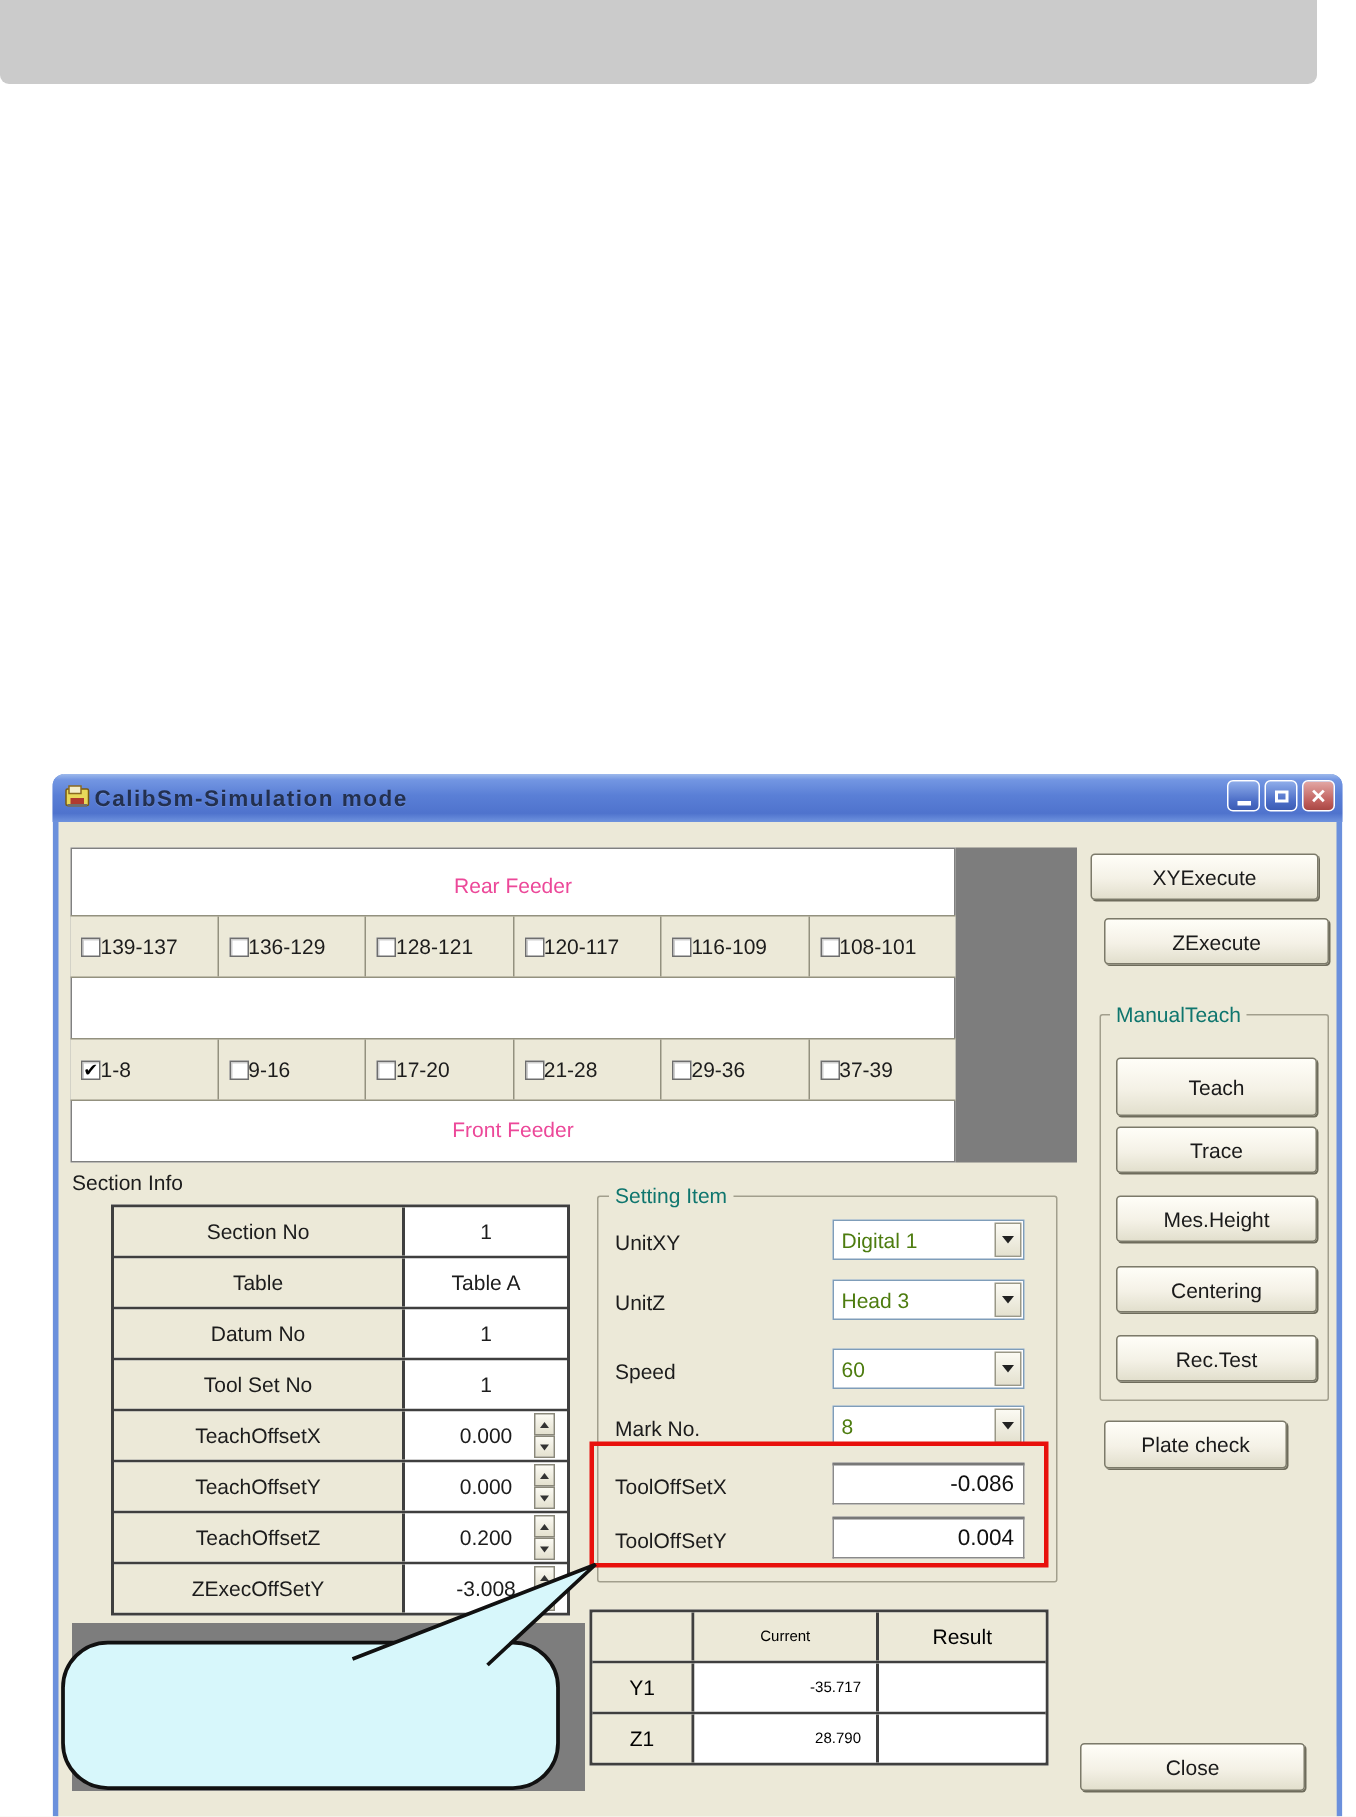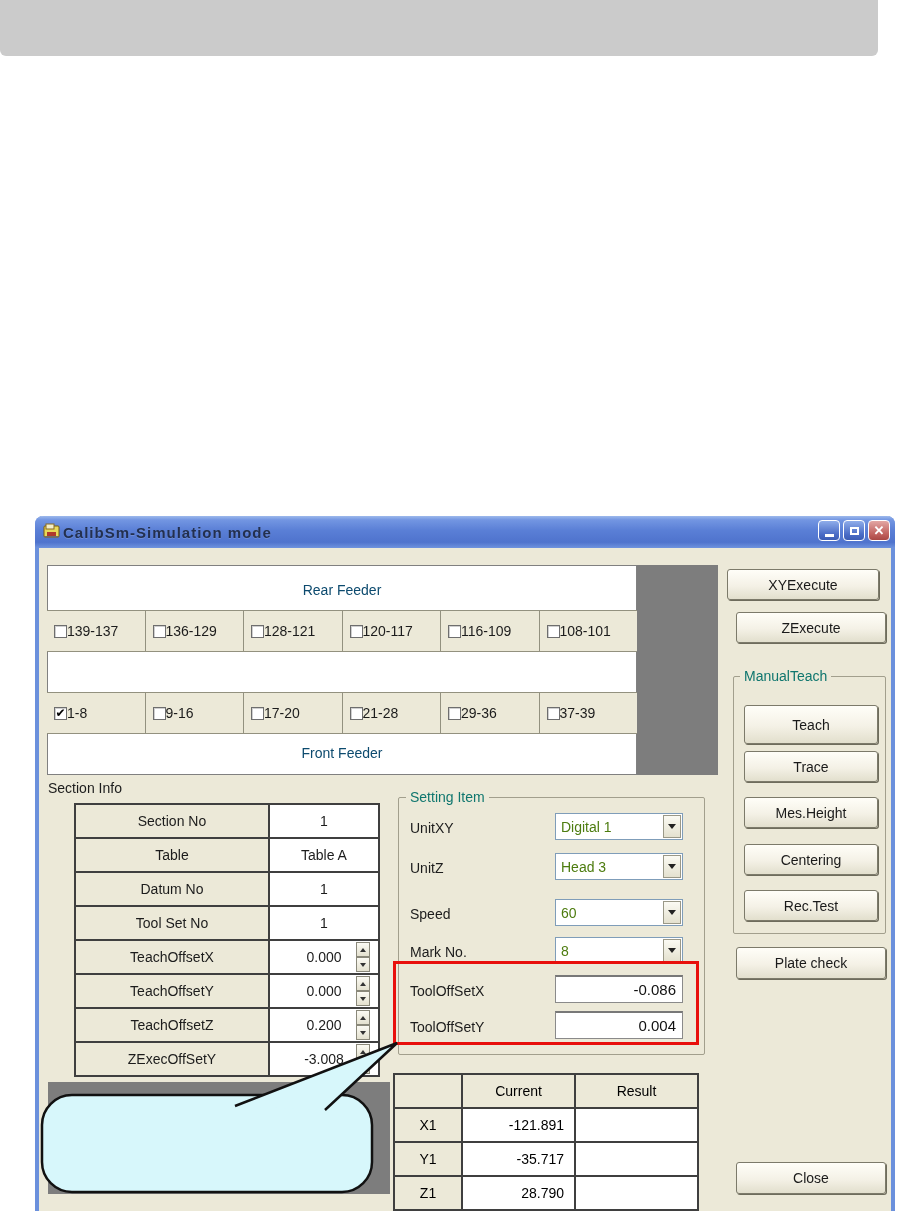--- a/index.html
+++ b/index.html
@@ -23,21 +23,21 @@
                  font-size:13px;font-weight:bold;line-height:1;}
   .min-glyph{width:9px;height:3px;background:#fff;margin-top:10px;}
   .max-glyph{width:9px;height:8px;border:2px solid #fff;box-sizing:border-box;}
   
   .btn{background:linear-gradient(180deg,#fffef8 0%,#f4f1e6 55%,#e2dfcd 100%);
        border:1px solid #7c7a6a;border-radius:3px;box-shadow:1px 1px 0 #6e6c5c;
        display:flex;align-items:center;justify-content:center;font-size:14px;color:#1a1a1a;
        box-sizing:border-box;cursor:default;}
   .groupbox{border:1px solid #a29f8d;border-radius:2px;box-sizing:border-box;}
   .gb-label{position:absolute;background:#ece9d8;padding:0 4px;font-size:14px;color:#0f766e;}
-  .panel-label{font-size:14px;color:#0c4a6e;text-align:center;}
+  .panel-label{font-size:14px;color:#ec4899;text-align:center;}
   
   .feeder-panel{left:47px;top:565px;width:590px;height:210px;background:#ffffff;
                 border:1px solid #808080;box-sizing:border-box;}
   .gray-rect{background:#7d7d7d;}
   .cb-strip{left:47px;width:590px;height:42px;background:#ece9d8;box-sizing:border-box;
             border-top:1px solid #93917f;border-bottom:1px solid #93917f;display:flex;}
   .cb-cell{flex:1;display:flex;align-items:center;gap:0;padding-left:7px;
            border-right:1px solid #93917f;box-sizing:border-box;}
   .cb-cell:last-child{border-right:none;}
   .cb-box{width:13px;height:13px;background:#fff;border:1px solid #6e6e6e;box-sizing:border-box;
@@ -72,22 +72,22 @@
            box-sizing:border-box;display:flex;align-items:center;justify-content:flex-end;
            padding-right:6px;font-size:15px;color:#111;}
   .highlight-box{left:393px;top:961px;width:306px;height:84px;border:3px solid #e8100c;
                  box-sizing:border-box;z-index:5;pointer-events:none;}
   
   .pt-table{left:393px;top:1073px;width:306px;border:2px solid #3f3f3f;box-sizing:border-box;background:#fff;}
   .pt-row{display:flex;height:32px;border-bottom:2px solid #3f3f3f;}
   .pt-row:last-child{border-bottom:none;}
   .pt-name{width:68px;background:#ece9d8;border-right:2px solid #3f3f3f;box-sizing:border-box;
            display:flex;align-items:center;justify-content:center;font-size:14px;}
-  .pt-cur{width:113px;border-right:2px solid #3f3f3f;box-sizing:border-box;display:flex;
-          align-items:center;justify-content:flex-end;padding-right:10px;font-size:14px;background:#fff;}
+  .pt-cur{width:123px;border-right:2px solid #3f3f3f;box-sizing:border-box;display:flex;
+          align-items:center;justify-content:flex-end;padding-right:10px;font-size:10px;background:#fff;}
   .pt-res{flex:1;background:#fff;display:flex;align-items:center;justify-content:center;font-size:14px;}
   .pt-head{background:#ece9d8 !important;justify-content:center !important;padding-right:0 !important;}
   .callout{left:36px;top:1036px;width:375px;height:170px;z-index:6;pointer-events:none;}
 </style>
 </head>
 <body>
 
 <div class="abs top-bar"></div>
 
 <div class="abs dialog"></div>
@@ -198,22 +198,22 @@
 <div class="abs btn" style="left:736px;top:612px;width:150px;height:31px">ZExecute</div>
 
 <div class="abs groupbox" style="left:733px;top:676px;width:153px;height:258px"></div>
 <div class="abs gb-label" style="left:740px;top:668px">ManualTeach</div>
 <div class="abs btn" style="left:744px;top:705px;width:134px;height:39px">Teach</div>
 <div class="abs btn" style="left:744px;top:751px;width:134px;height:31px">Trace</div>
 <div class="abs btn" style="left:744px;top:797px;width:134px;height:31px">Mes.Height</div>
 <div class="abs btn" style="left:744px;top:844px;width:134px;height:31px">Centering</div>
 <div class="abs btn" style="left:744px;top:890px;width:134px;height:31px">Rec.Test</div>
 
-<div class="abs btn" style="left:736px;top:947px;width:150px;height:32px">Plate check</div>
-<div class="abs btn" style="left:736px;top:1162px;width:150px;height:32px">Close</div>
+<div class="abs btn" style="left:736px;top:947px;width:122px;height:32px">Plate check</div>
+<div class="abs btn" style="left:720px;top:1162px;width:150px;height:32px">Close</div>
 
 <div class="abs field-label" style="left:48px;top:780px">Section Info</div>
 <div class="abs si-table">
   <div class="si-row">
     <div class="si-label">Section No</div>
     <div class="si-value">1</div>
   </div>
   <div class="si-row">
     <div class="si-label">Table</div>
     <div class="si-value">Table A</div>
@@ -322,25 +322,20 @@
 
 <div class="abs highlight-box" style="border-color: rgb(232, 16, 12);"></div>
 
 <div class="abs pt-table">
   <div class="pt-row">
     <div class="pt-name"></div>
     <div class="pt-cur pt-head">Current</div>
     <div class="pt-res pt-head">Result</div>
   </div>
   <div class="pt-row">
-    <div class="pt-name">X1</div>
-    <div class="pt-cur">-121.891</div>
-    <div class="pt-res"></div>
-  </div>
-  <div class="pt-row">
     <div class="pt-name">Y1</div>
     <div class="pt-cur">-35.717</div>
     <div class="pt-res"></div>
   </div>
   <div class="pt-row">
     <div class="pt-name">Z1</div>
     <div class="pt-cur">28.790</div>
     <div class="pt-res"></div>
   </div>
 </div>

